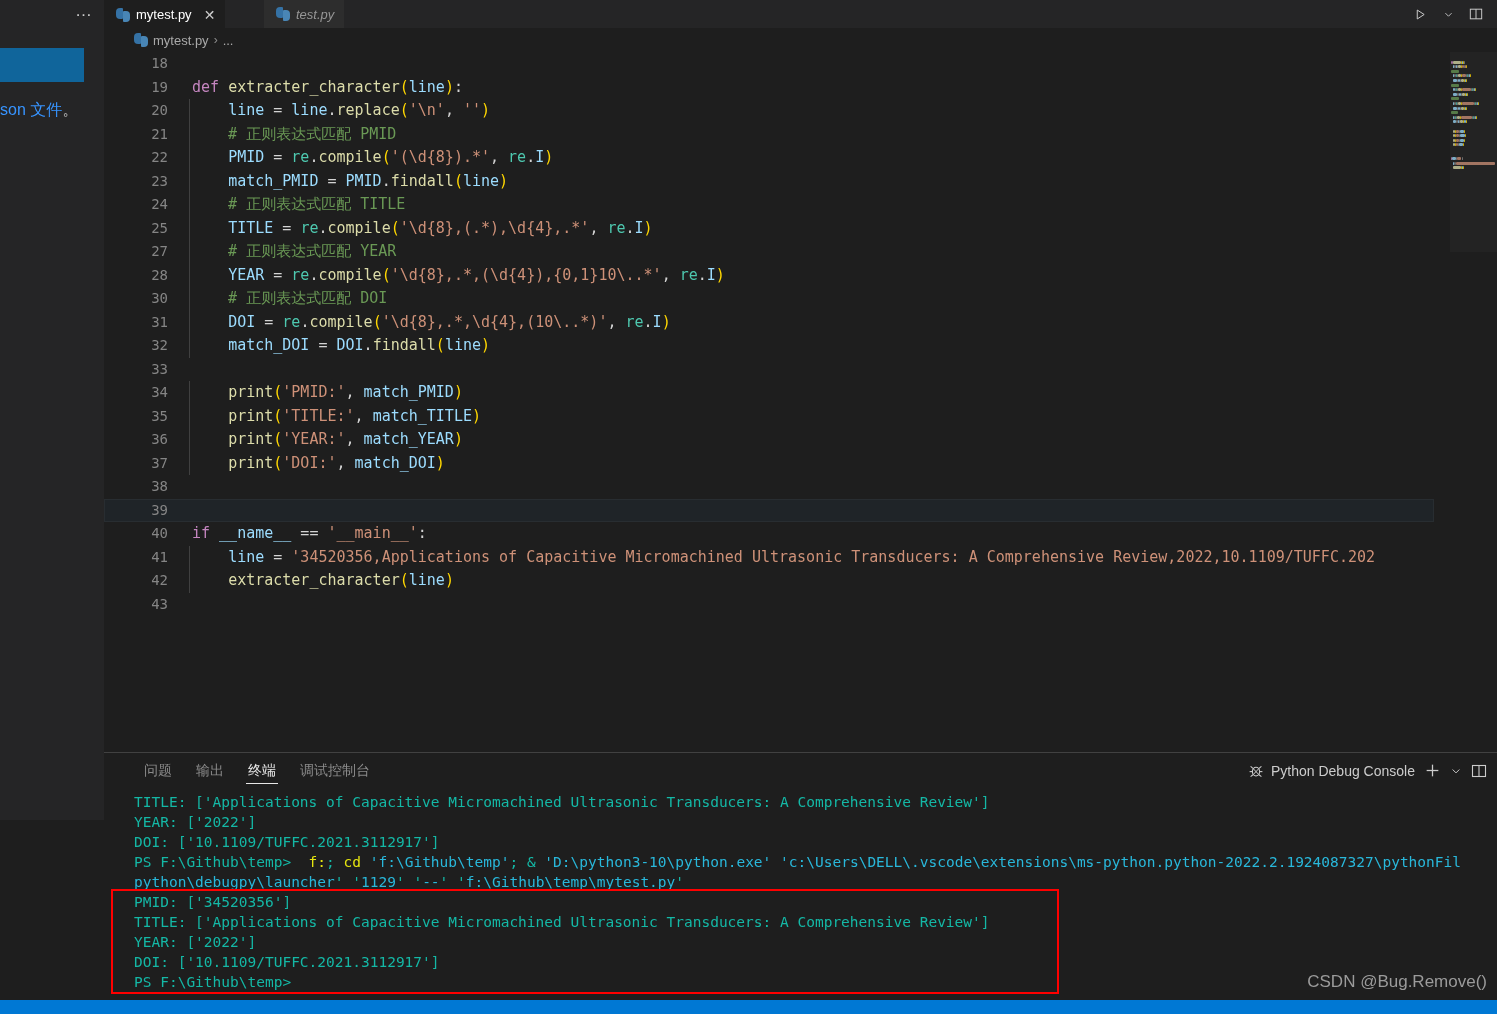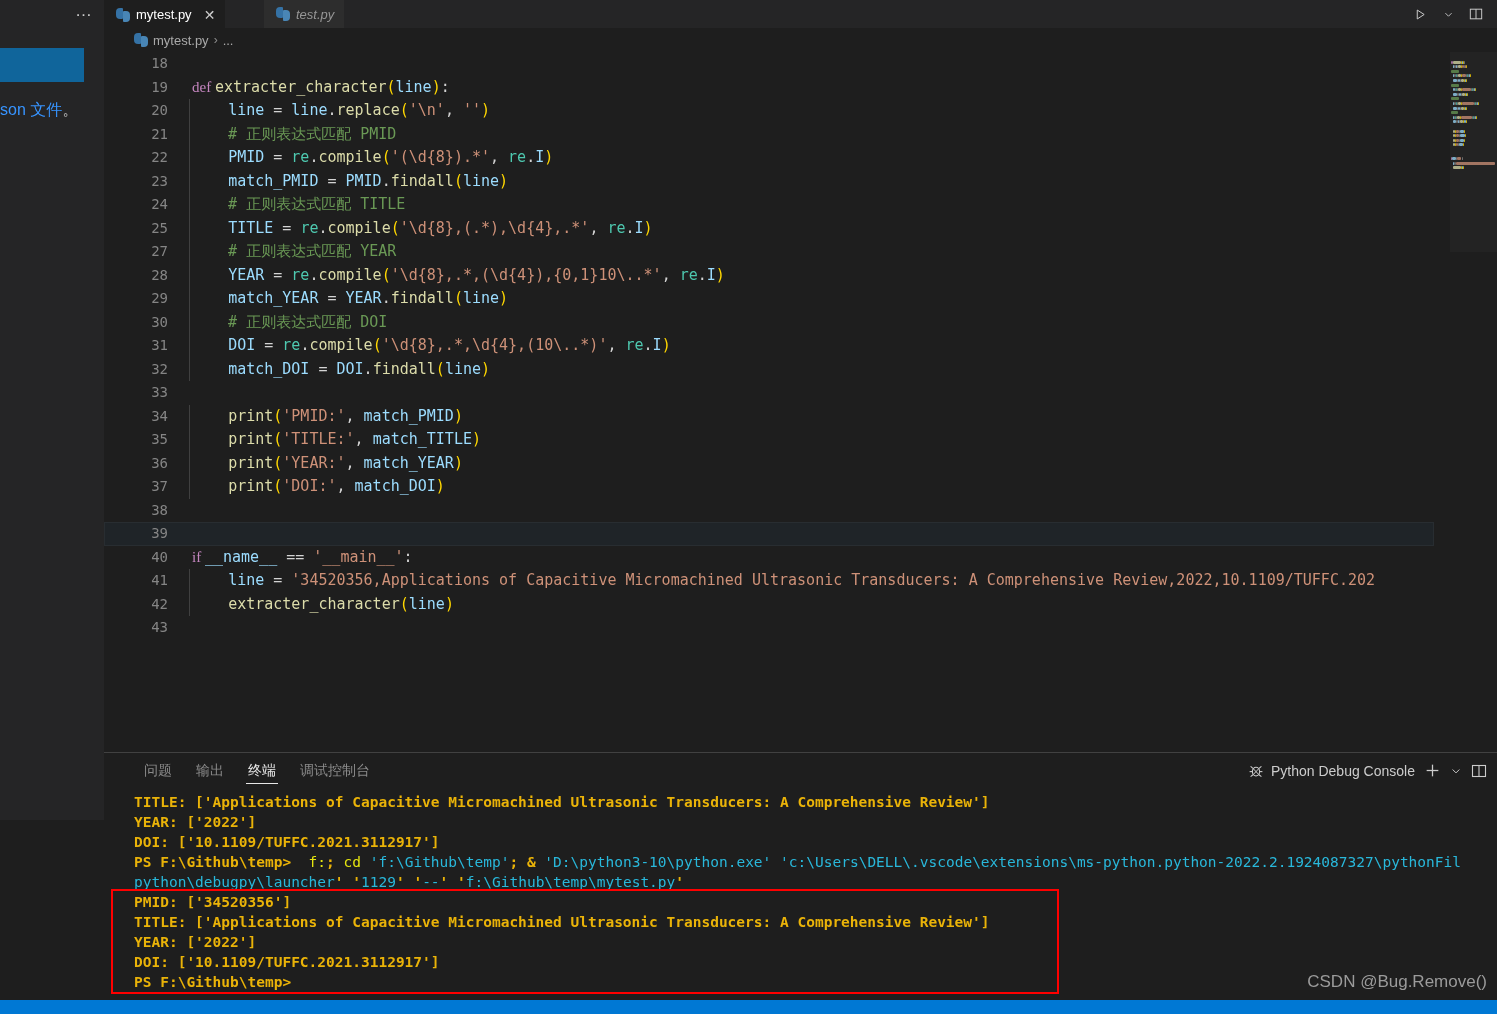--- a/index.html
+++ b/index.html
@@ -88,21 +88,21 @@
     position: absolute; left: 0; width: 64px; text-align: right;
     color: #858585; font-size: 14px;
     font-family: "DejaVu Sans Mono", "Liberation Mono", monospace;
   }
   .lc { position: absolute; left: 88px; color: #d4d4d4; }
   .indent-guide {
     position: absolute; left: 85px; top: 0; width: 1px; height: 100%;
     background: #404040;
   }
   
-  .kw { color: #c586c0; font-family: Liberation Serif, serif; }       
+  .kw { color: #c586c0; }       
   .fn { color: #dcdcaa; }        
   .var { color: #9cdcfe; }       
   .cls { color: #4ec9b0; }       
   .str { color: #ce9178; }       
   .com { color: #6a9955; }
   .pn { color: #d4d4d4; }        
   .pnY { color: #ffd700; }       
 
   
   .minimap {
@@ -155,21 +155,21 @@
     position: absolute; left: 0; top: 35px; width: 100%; height: 208px;
     overflow: hidden; padding-left: 30px; padding-top: 4px;
   }
   .tline {
     height: 20px; line-height: 20px; white-space: pre;
     font-family: "DejaVu Sans Mono", "Liberation Mono", monospace;
     font-size: 14.5px; color: #cccccc;
   }
   .t-cyan { color: #29b8db; }
   .t-yellow { color: #e5e510; }
-  .t-white { color: #eab308; font-weight: bold; }
+  .t-white { color: #14b8a6; }
 
   .redbox {
     position: absolute; left: 111px; top: 889px; width: 948px; height: 105px;
     border: 2.5px solid #ff0000; pointer-events: none;
   }
 
   
   .watermark {
     position: absolute; right: 10px; bottom: 22px;
     font-size: 17px; color: #9b9b9b;
@@ -240,21 +240,20 @@
         <div class="line"><span class="ln">18</span><span class="lc"></span></div>
         <div class="line"><span class="ln">19</span><span class="lc"><span class="kw">def </span><span class="fn">extracter_character</span><span class="pnY">(</span><span class="var">line</span><span class="pnY">)</span><span class="pn">:</span></span></div>
         <div class="line"><span class="ln">20</span><span class="indent-guide"></span><span class="lc"><span class="pn">    </span><span class="var">line</span><span class="pn"> = </span><span class="var">line</span><span class="pn">.</span><span class="fn">replace</span><span class="pnY">(</span><span class="str">'\n'</span><span class="pn">, </span><span class="str">''</span><span class="pnY">)</span></span></div>
         <div class="line"><span class="ln">21</span><span class="indent-guide"></span><span class="lc"><span class="com">    # 正则表达式匹配 PMID</span></span></div>
         <div class="line"><span class="ln">22</span><span class="indent-guide"></span><span class="lc"><span class="pn">    </span><span class="var">PMID</span><span class="pn"> = </span><span class="cls">re</span><span class="pn">.</span><span class="fn">compile</span><span class="pnY">(</span><span class="str">'(\d{8}).*'</span><span class="pn">, </span><span class="cls">re</span><span class="pn">.</span><span class="var">I</span><span class="pnY">)</span></span></div>
         <div class="line"><span class="ln">23</span><span class="indent-guide"></span><span class="lc"><span class="pn">    </span><span class="var">match_PMID</span><span class="pn"> = </span><span class="var">PMID</span><span class="pn">.</span><span class="fn">findall</span><span class="pnY">(</span><span class="var">line</span><span class="pnY">)</span></span></div>
         <div class="line"><span class="ln">24</span><span class="indent-guide"></span><span class="lc"><span class="com">    # 正则表达式匹配 TITLE</span></span></div>
         <div class="line"><span class="ln">25</span><span class="indent-guide"></span><span class="lc"><span class="pn">    </span><span class="var">TITLE</span><span class="pn"> = </span><span class="cls">re</span><span class="pn">.</span><span class="fn">compile</span><span class="pnY">(</span><span class="str">'\d{8},(.*),\d{4},.*'</span><span class="pn">, </span><span class="cls">re</span><span class="pn">.</span><span class="var">I</span><span class="pnY">)</span></span></div>
         <div class="line"><span class="ln">27</span><span class="indent-guide"></span><span class="lc"><span class="com">    # 正则表达式匹配 YEAR</span></span></div>
         <div class="line"><span class="ln">28</span><span class="indent-guide"></span><span class="lc"><span class="pn">    </span><span class="var">YEAR</span><span class="pn"> = </span><span class="cls">re</span><span class="pn">.</span><span class="fn">compile</span><span class="pnY">(</span><span class="str">'\d{8},.*,(\d{4}),{0,1}10\..*'</span><span class="pn">, </span><span class="cls">re</span><span class="pn">.</span><span class="var">I</span><span class="pnY">)</span></span></div>
-        <div class="line"><span class="ln">29</span><span class="indent-guide"></span><span class="lc"><span class="pn">    </span><span class="var">match_YEAR</span><span class="pn"> = </span><span class="var">YEAR</span><span class="pn">.</span><span class="fn">findall</span><span class="pnY">(</span><span class="var">line</span><span class="pnY">)</span></span></div>
         <div class="line"><span class="ln">30</span><span class="indent-guide"></span><span class="lc"><span class="com">    # 正则表达式匹配 DOI</span></span></div>
         <div class="line"><span class="ln">31</span><span class="indent-guide"></span><span class="lc"><span class="pn">    </span><span class="var">DOI</span><span class="pn"> = </span><span class="cls">re</span><span class="pn">.</span><span class="fn">compile</span><span class="pnY">(</span><span class="str">'\d{8},.*,\d{4},(10\..*)'</span><span class="pn">, </span><span class="cls">re</span><span class="pn">.</span><span class="var">I</span><span class="pnY">)</span></span></div>
         <div class="line"><span class="ln">32</span><span class="indent-guide"></span><span class="lc"><span class="pn">    </span><span class="var">match_DOI</span><span class="pn"> = </span><span class="var">DOI</span><span class="pn">.</span><span class="fn">findall</span><span class="pnY">(</span><span class="var">line</span><span class="pnY">)</span></span></div>
         <div class="line"><span class="ln">33</span><span class="lc"></span></div>
         <div class="line"><span class="ln">34</span><span class="indent-guide"></span><span class="lc"><span class="pn">    </span><span class="fn">print</span><span class="pnY">(</span><span class="str">'PMID:'</span><span class="pn">, </span><span class="var">match_PMID</span><span class="pnY">)</span></span></div>
         <div class="line"><span class="ln">35</span><span class="indent-guide"></span><span class="lc"><span class="pn">    </span><span class="fn">print</span><span class="pnY">(</span><span class="str">'TITLE:'</span><span class="pn">, </span><span class="var">match_TITLE</span><span class="pnY">)</span></span></div>
         <div class="line"><span class="ln">36</span><span class="indent-guide"></span><span class="lc"><span class="pn">    </span><span class="fn">print</span><span class="pnY">(</span><span class="str">'YEAR:'</span><span class="pn">, </span><span class="var">match_YEAR</span><span class="pnY">)</span></span></div>
         <div class="line"><span class="ln">37</span><span class="indent-guide"></span><span class="lc"><span class="pn">    </span><span class="fn">print</span><span class="pnY">(</span><span class="str">'DOI:'</span><span class="pn">, </span><span class="var">match_DOI</span><span class="pnY">)</span></span></div>
         <div class="line"><span class="ln">38</span><span class="lc"></span></div>
         <div class="line current"><span class="ln">39</span><span class="lc"></span></div>

